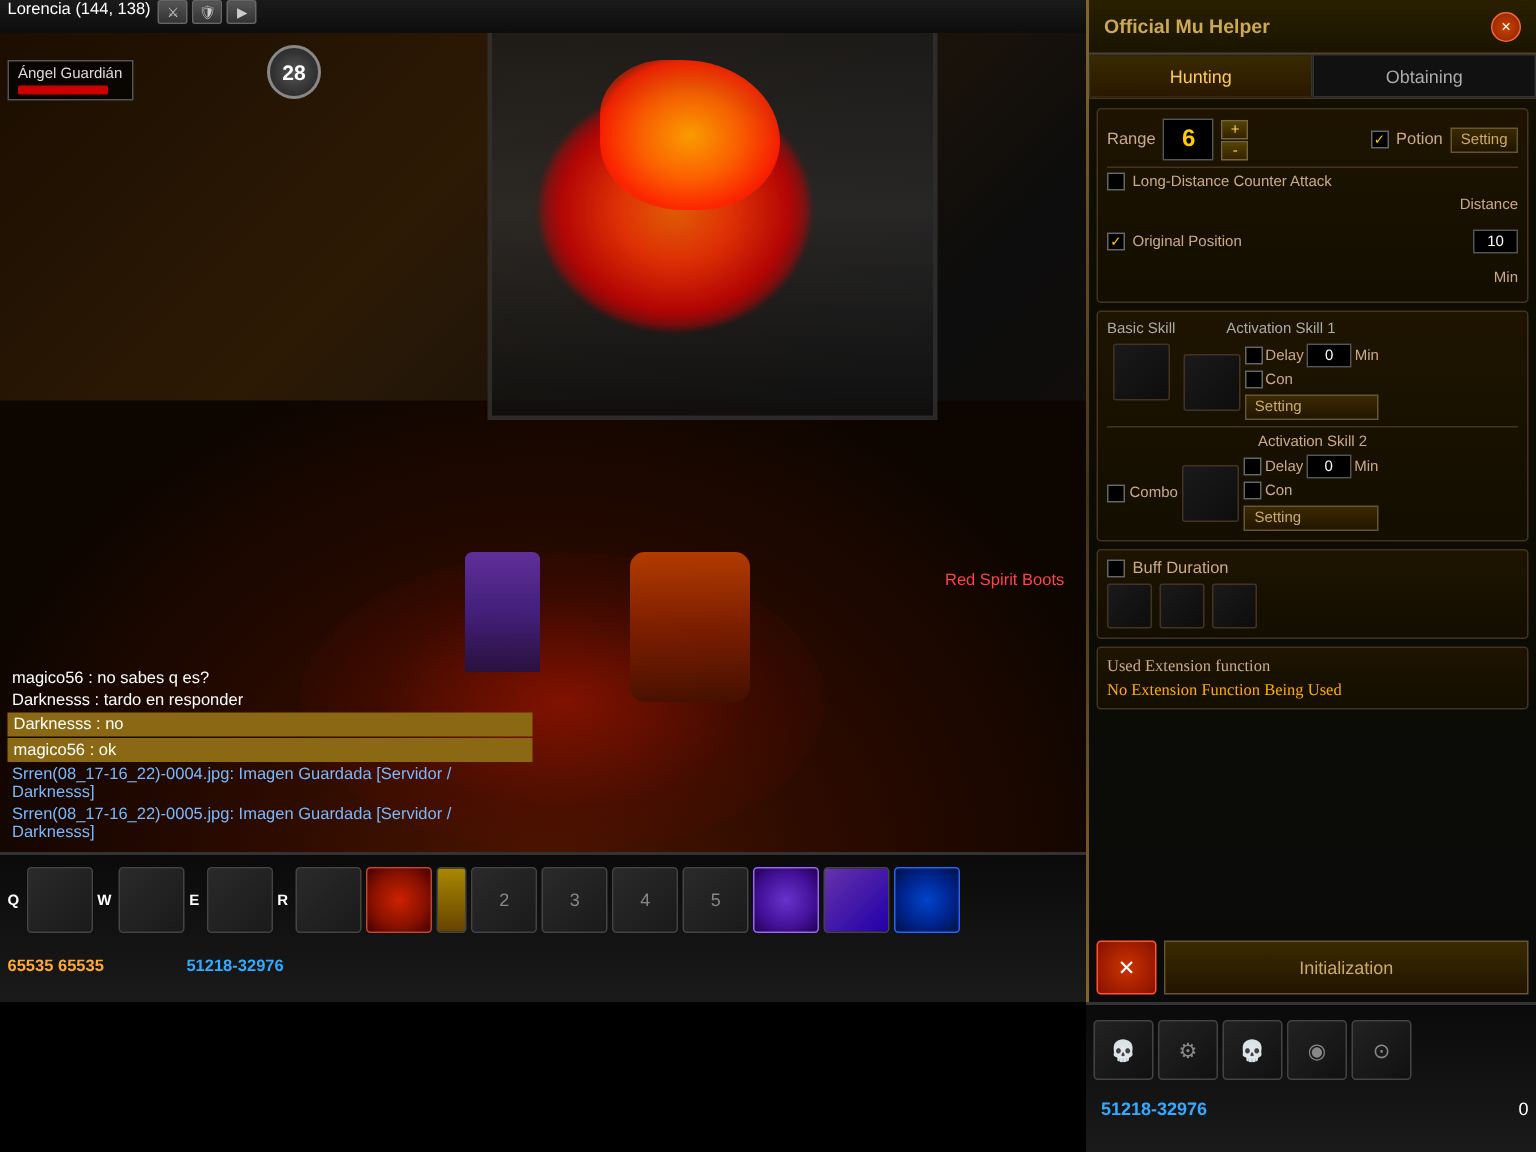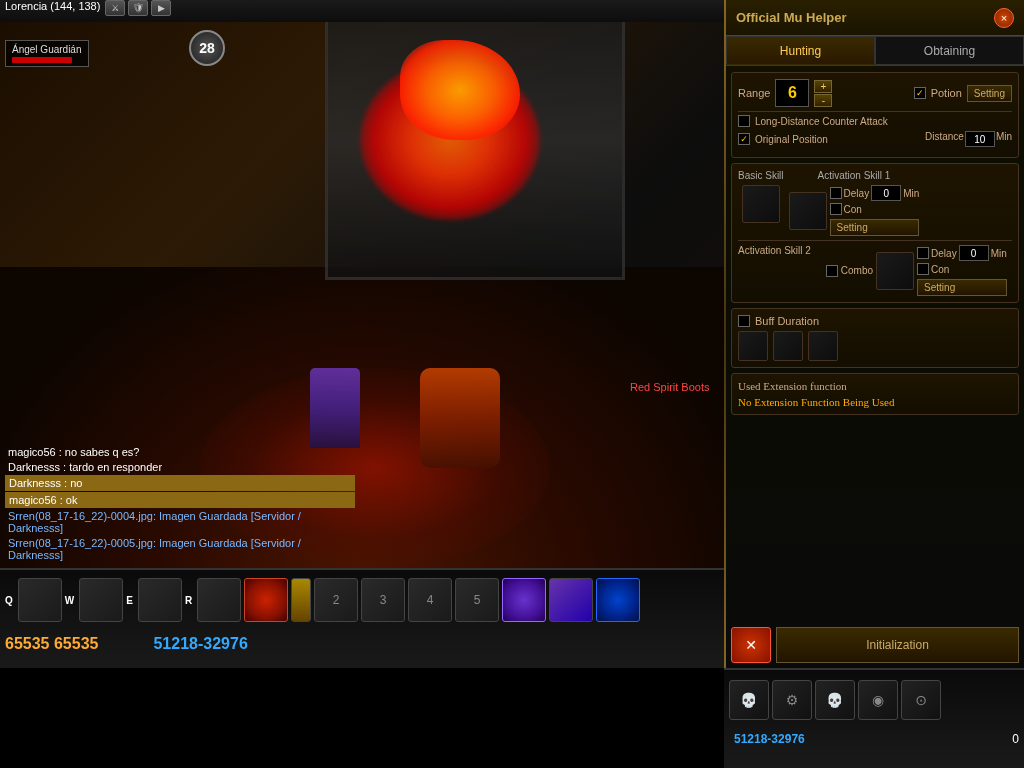--- a/index.html
+++ b/index.html
@@ -166,21 +166,21 @@
     .angel-bar {
       width: 60px; height: 6px;
       background: #cc0000;
       margin-top: 2px;
       border-radius: 1px;
     }
 
     
     .level-badge {
       position: absolute;
-      top: 30px; left: 189px;
+      top: 30px; left: 178px;
       width: 36px; height: 36px;
       background: radial-gradient(circle, #555 0%, #333 60%, #222 100%);
       border: 2px solid #888;
       border-radius: 50%;
       display: flex; align-items: center; justify-content: center;
       color: #fff;
       font-size: 14px;
       font-weight: bold;
     }
 
@@ -243,21 +243,21 @@
     .stats-row {
       display: flex;
       align-items: center;
       height: 28px;
       padding: 0 5px;
       gap: 5px;
     }
 
     .stat-text {
       color: #ffaa33;
-      font-size: 16px;
+      font-size: 11px;
       font-weight: bold;
     }
 
     .stat-text.blue { color: #33aaff; }
 
     
     #helper-panel {
       position: absolute;
       top: 0; right: 0;
       width: 300px;
@@ -404,21 +404,21 @@
       border-radius: 2px;
     }
 
     .divider {
       height: 1px;
       background: #443322;
       margin: 3px 0;
     }
 
     .distance-group {
-      display: flex; align-items: flex-start; gap: 1px;
+      display: flex; align-items: flex-end; gap: 11px; flex-direction: column;
     }
 
     
     .skills-grid {
       display: flex;
       align-items: flex-start;
       gap: 5px;
     }
 
     .skill-col {
@@ -685,21 +685,21 @@
               <div class="checkbox"></div>
               <span class="label-text small">Con</span>
             </div>
             <div class="setting-btn" style="margin-top:2px;">Setting</div>
           </div>
         </div>
       </div>
     </div>
     <div class="divider" style="margin:4px 0;"></div>
 
-    <div style="display:flex;flex-direction:row;gap:15px;">
+    <div style="display:flex;flex-direction:column;gap:3px;">
       <span class="label-text small" style="text-align:center;display:block;">Activation Skill 2</span>
       <div style="display:flex;align-items:center;gap:3px;">
         <div class="checkbox"></div>
         <span class="label-text small">Combo</span>
         <div class="skill-box"></div>
         <div style="display:flex;flex-direction:column;gap:2px;">
           <div class="delay-row">
             <div class="checkbox"></div>
             <span class="label-text small">Delay</span>
             <input class="number-input" type="text" value="0" style="">

